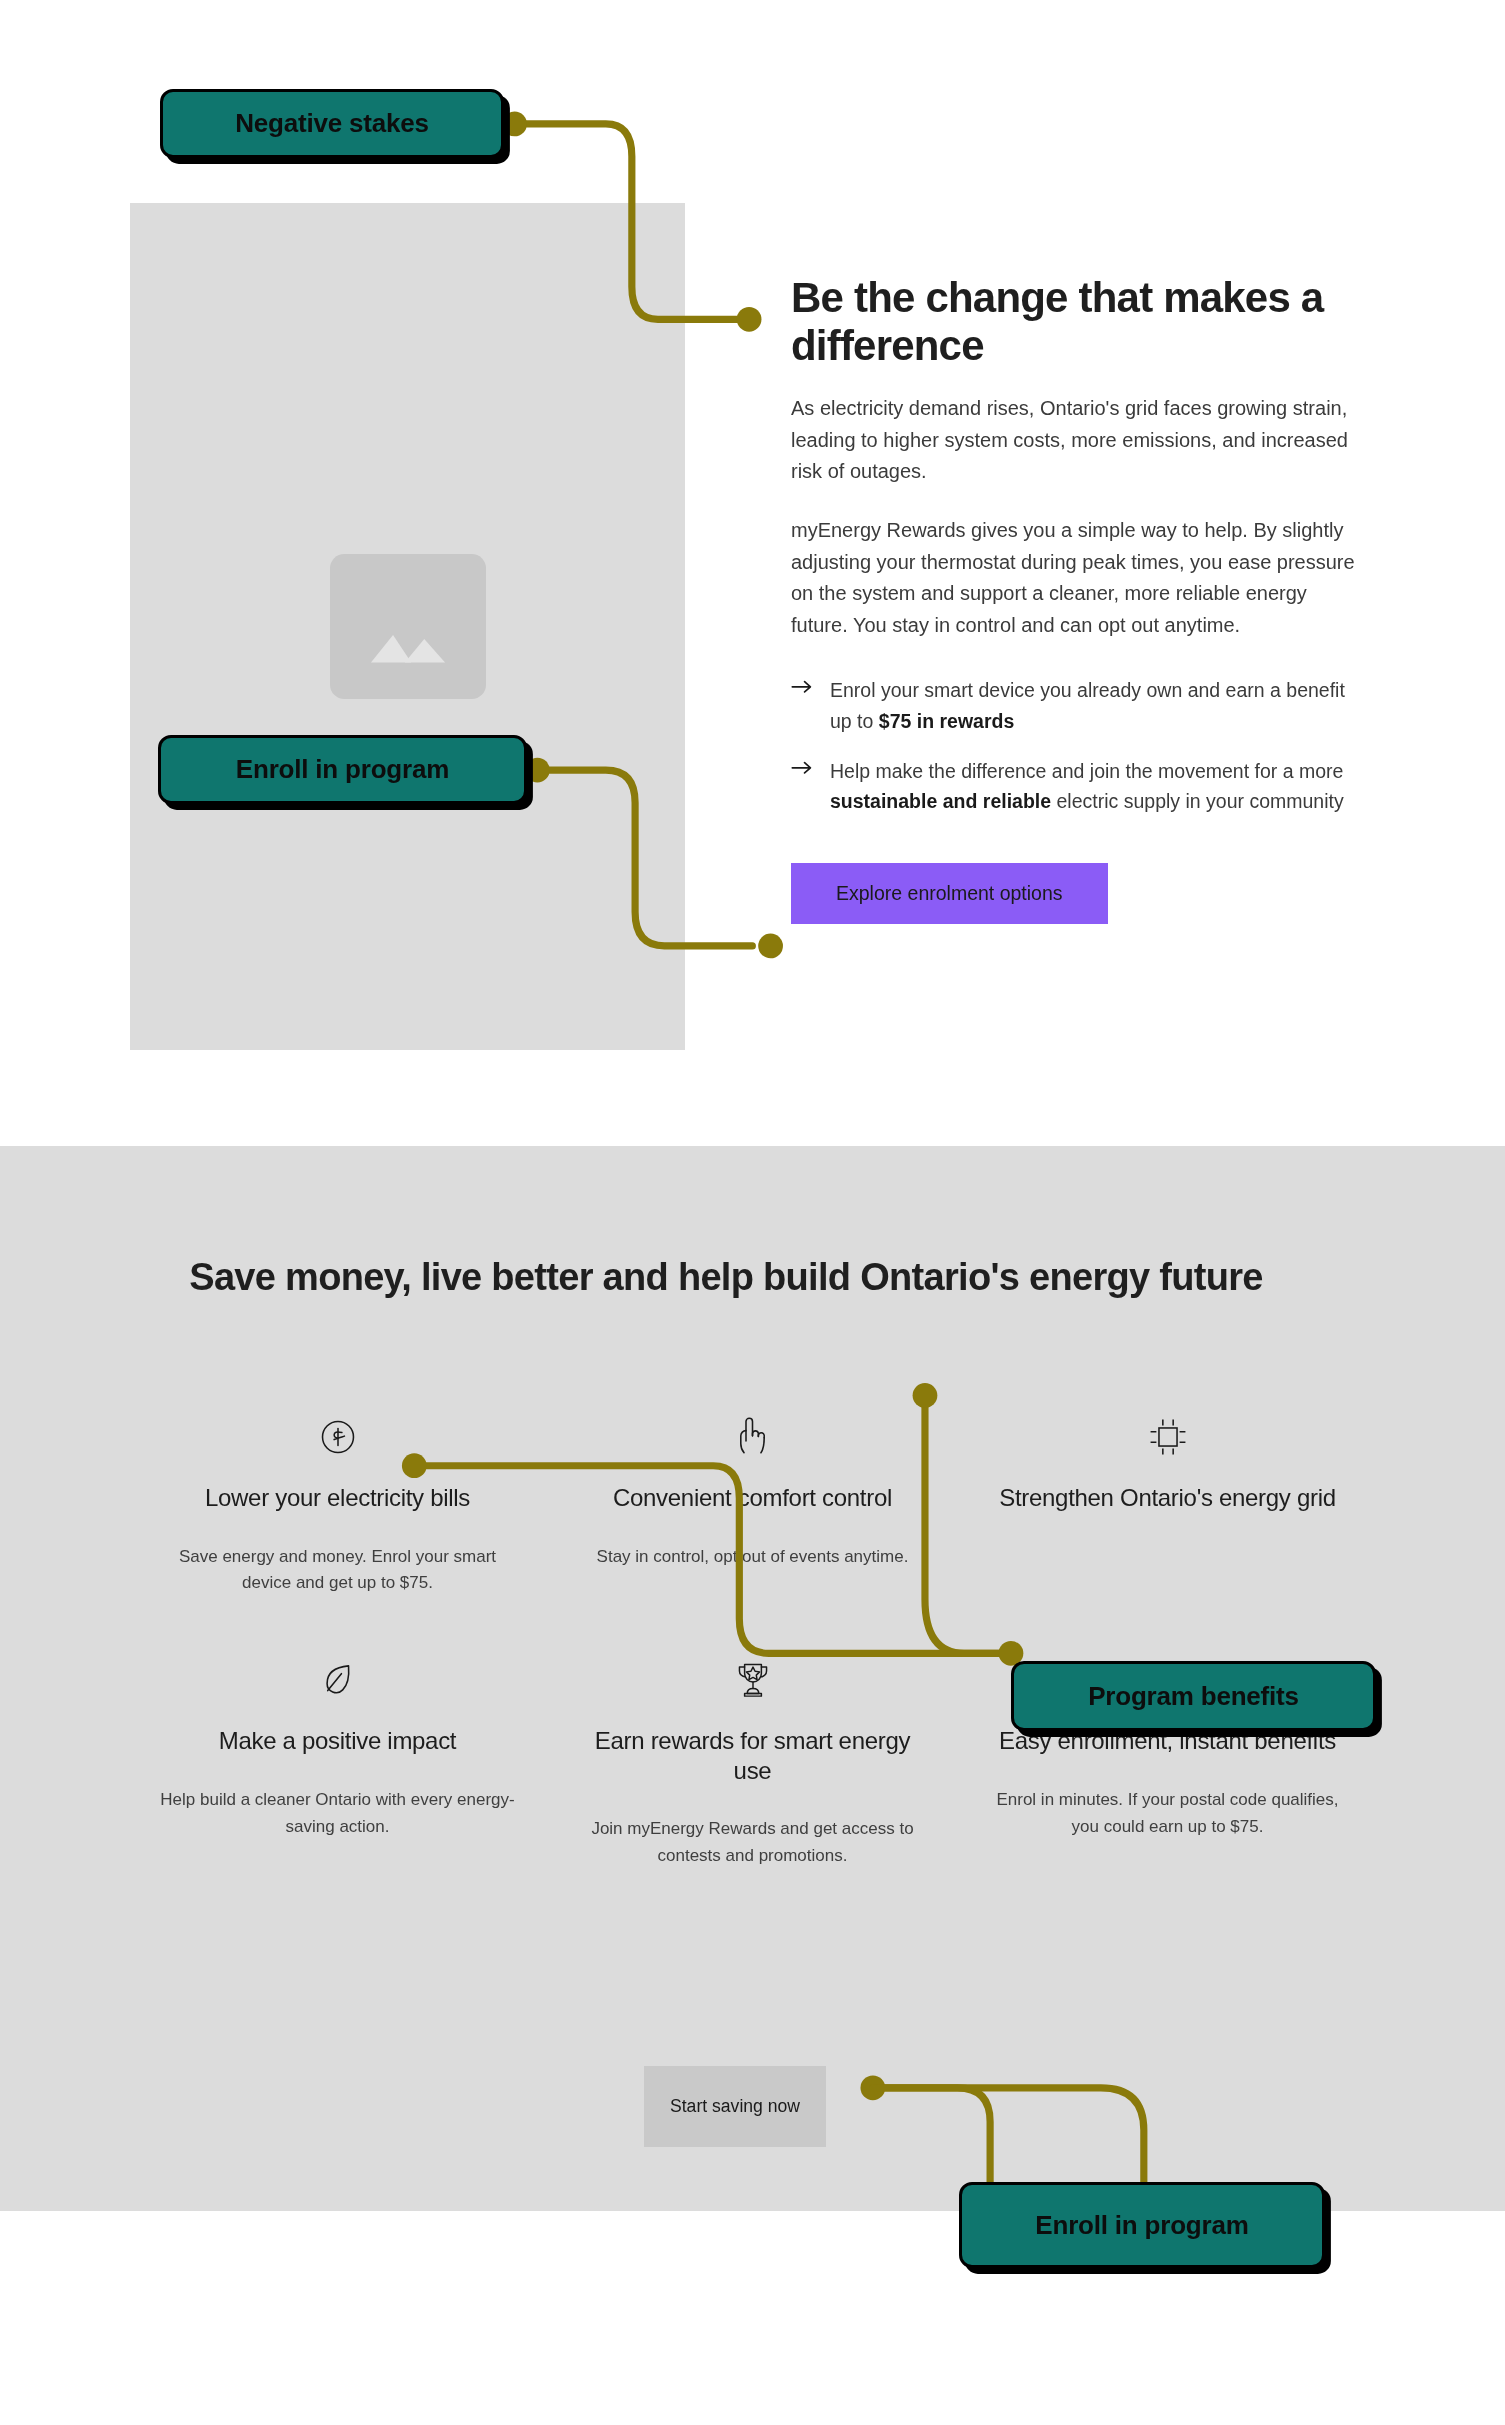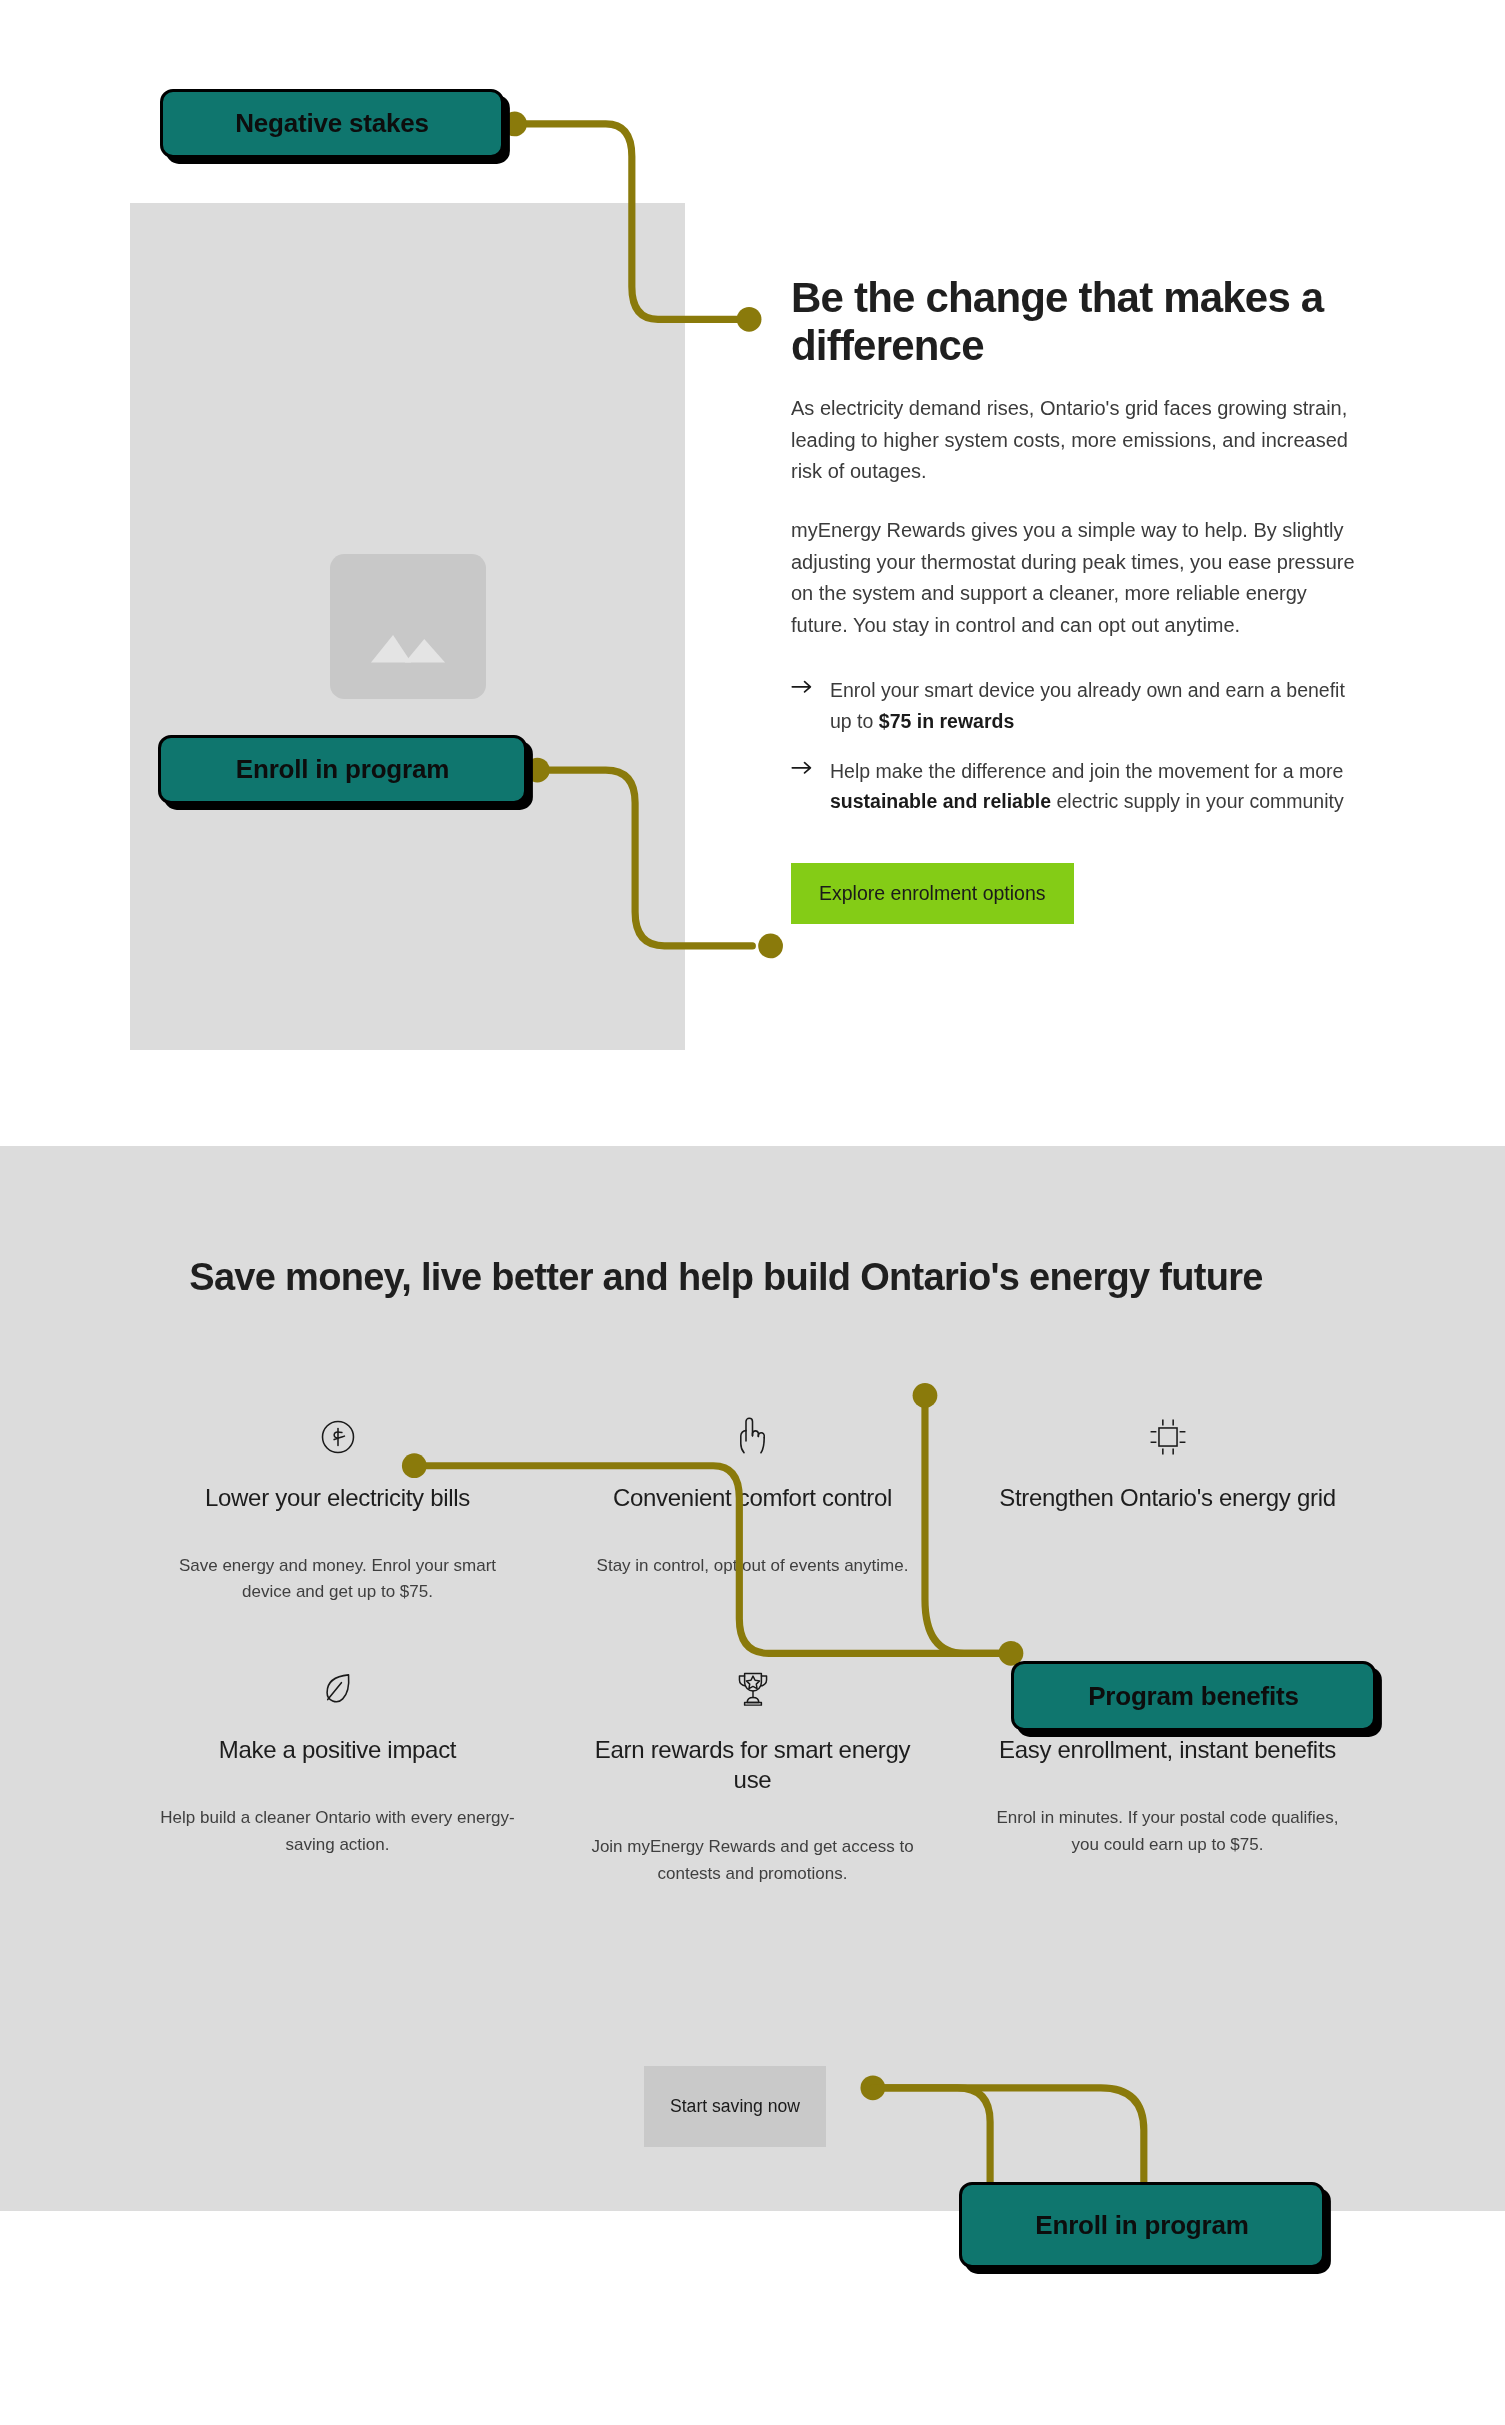--- a/index.html
+++ b/index.html
@@ -38,22 +38,22 @@
   }
   .hero-p.second { margin-top: 27px; }
 
   .bullets { margin-top: 34px; }
   .bullet { display: flex; gap: 17px; margin-bottom: 19.5px; }
   .bullet .arrow { flex: 0 0 auto; width: 22px; padding-top: 3.9px; }
   .bullet .btxt { font-size: 19.5px; line-height: 1.56; color: #3b3b3b; max-width: 534px; }
   .bullet .btxt b { font-weight: 700; color: #1a1a1a; }
 
   .btn-grey {
-    display: inline-block; background: #84cc16; color: #1a1a1a;
-    font-size: 19.5px; font-weight: 400; padding: 19px 28px;
+    display: inline-block; background: #8b5cf6; color: #1a1a1a;
+    font-size: 19.5px; font-weight: 400; padding: 19px 45px;
     border: 0; margin-top: 27px;
   }
 
   
   #benefits {
     position: absolute; left: 0; top: 1146px;
     width: 1506px; height: 1065px; background: #dcdcdc;
   }
   .sec2-title {
     position: absolute; left: 0; top: 109px; width: 1452px;
@@ -64,21 +64,21 @@
     position: absolute; left: 130px; top: 261px; width: 1245px;
     display: grid; grid-template-columns: repeat(3, 1fr);
     row-gap: 53px; column-gap: 0;
   }
   .cell { text-align: center; padding: 0 30px; }
   .cell .ico { height: 59px; display: flex; align-items: center; justify-content: center; }
   .cell h3 {
     font-size: 24px; font-weight: 400; line-height: 1.23;
     color: #1d1d1d; margin-top: 17px; letter-spacing: -0.3px;
   }
-  .cell p { font-size: 17px; line-height: 1.58; color: #3f3f3f; margin-top: 40px; }
+  .cell p { font-size: 17px; line-height: 1.58; color: #3f3f3f; margin-top: 31px; }
 
   .btn-grey2 {
     position: absolute; left: 644px; top: 920px;
     background: #c9c9c9; color: #1a1a1a; font-size: 17.6px;
     padding: 30px 26px; border: 0;
   }
 
   
   .callout {
     position: absolute;

